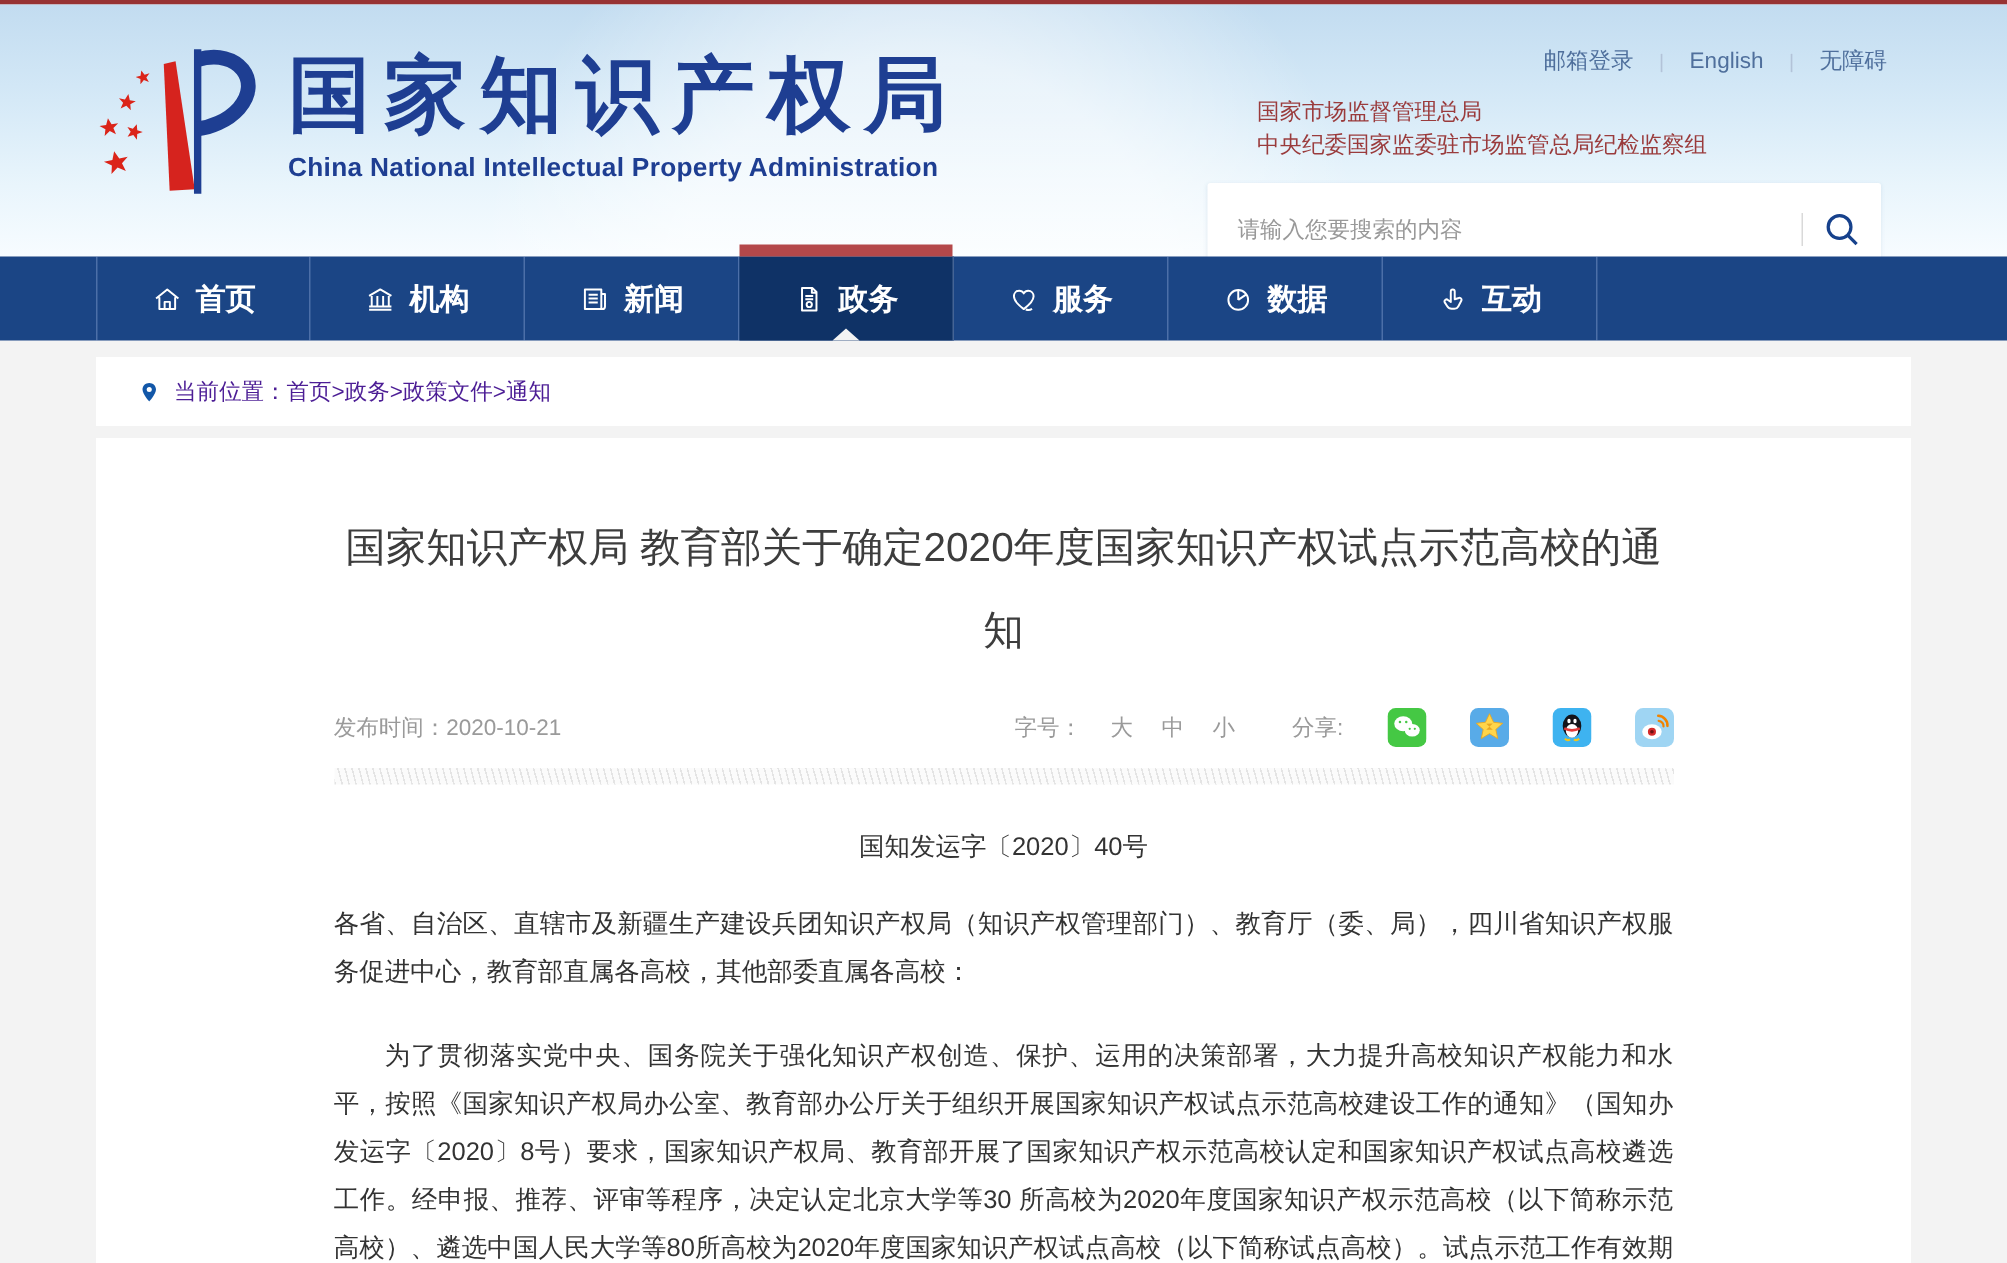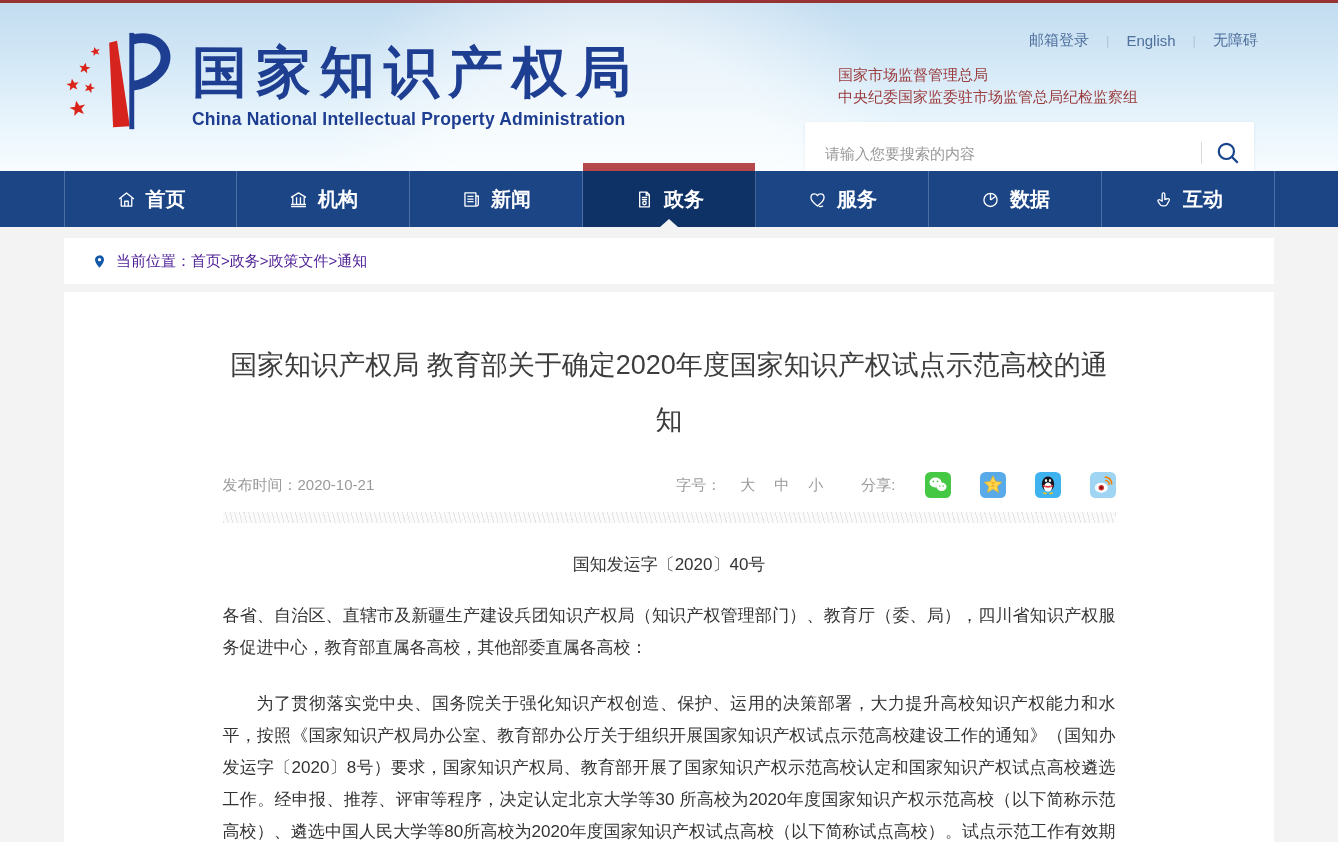--- a/index.html
+++ b/index.html
@@ -11,21 +11,21 @@
   }
   
   .top-line{height:3px;background:#973333;}
   
   .header{
     position:relative;height:168px;
     background:
       radial-gradient(circle at 46% 120%, rgba(255,255,255,.55) 0 22%, rgba(255,255,255,0) 40%),
       linear-gradient(180deg,#c2dcf0 0%,#d5e9f7 38%,#e9f5fc 72%,#f7fcff 100%);
   }
-  .logo{position:absolute;left:60px;top:24px;display:flex;align-items:center;cursor:pointer;}
+  .logo{position:absolute;left:60px;top:24px;display:flex;align-items:flex-start;cursor:pointer;}
   .emblem{width:118px;height:112px;}
   .logo-text{margin-left:14px;padding-top:8px;}
   .logo-title{font-size:55px;font-weight:bold;color:#1e3e92;letter-spacing:9px;line-height:1.05;white-space:nowrap;}
   .logo-sub{font-size:17.5px;font-weight:bold;color:#1e3e92;margin-top:8px;letter-spacing:.2px;white-space:nowrap;}
   .top-links{position:absolute;top:28px;right:80px;display:flex;align-items:center;font-size:15px;color:#4f6f9c;}
   .top-links .tlink{cursor:pointer;}
   .top-links .sep{margin:0 17px;color:#b3c3d8;font-size:13px;}
   .org{position:absolute;left:838px;top:61px;font-size:15px;color:#9a3b3c;line-height:22px;}
   .org div{cursor:pointer;}
   .search{
@@ -33,21 +33,21 @@
     border-radius:2px;display:flex;align-items:center;box-shadow:0 1px 3px rgba(80,120,160,.15);
   }
   .search input{flex:1;border:0;outline:0;padding:0 14px 0 20px;font-size:15px;color:#333;background:transparent;font-family:inherit;}
   .search input::placeholder{color:#999;}
   .sdiv{width:1px;height:22px;background:#d9d9d9;}
   .search-btn{width:52px;height:100%;display:flex;align-items:center;justify-content:center;background:none;border:0;cursor:pointer;padding:0;}
   
   .nav{position:relative;height:56px;background:#1b4585;}
   .nav-inner{position:absolute;left:64px;top:0;display:flex;height:56px;}
   .nav-item{
-    width:173px;height:56px;display:flex;align-items:center;justify-content:center;gap:9px;
+    width:143px;height:56px;display:flex;align-items:center;justify-content:center;gap:9px;
     color:#fff;font-size:20px;font-weight:bold;box-sizing:border-box;position:relative;cursor:pointer;
     border-right:1px solid rgba(150,175,220,.4);
   }
   .nav-item:first-child{border-left:1px solid rgba(150,175,220,.4);}
   .nav-item.active{background:#0f3266;}
   .nav-item.active::before{content:"";position:absolute;top:-8px;left:0;right:0;height:8px;background:#b4484a;}
   .nav-item.active::after{
     content:"";position:absolute;bottom:0;left:50%;margin-left:-9px;
     border-left:9px solid transparent;border-right:9px solid transparent;border-bottom:8px solid #f3f3f3;
   }

